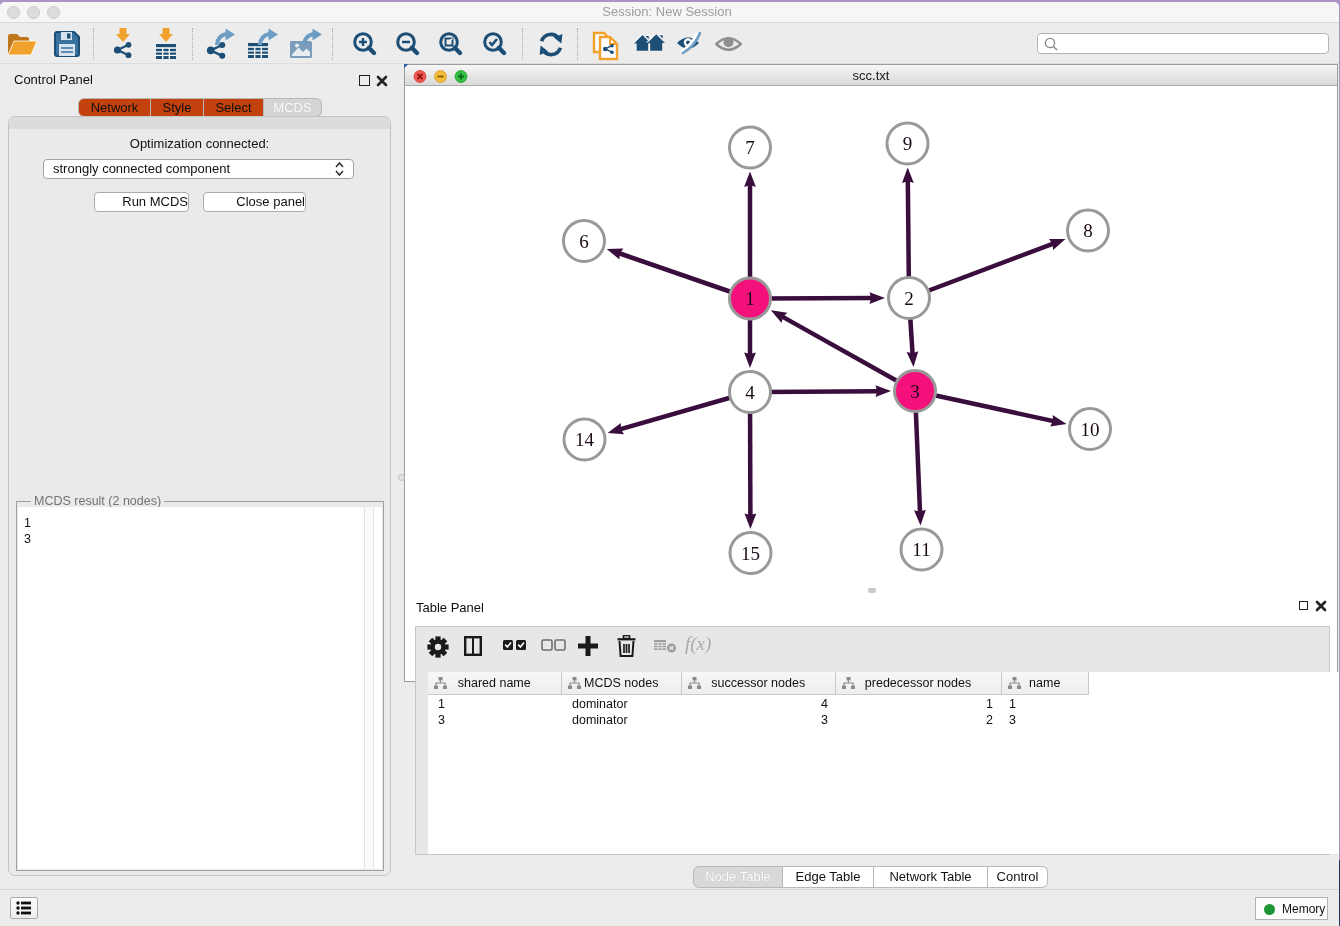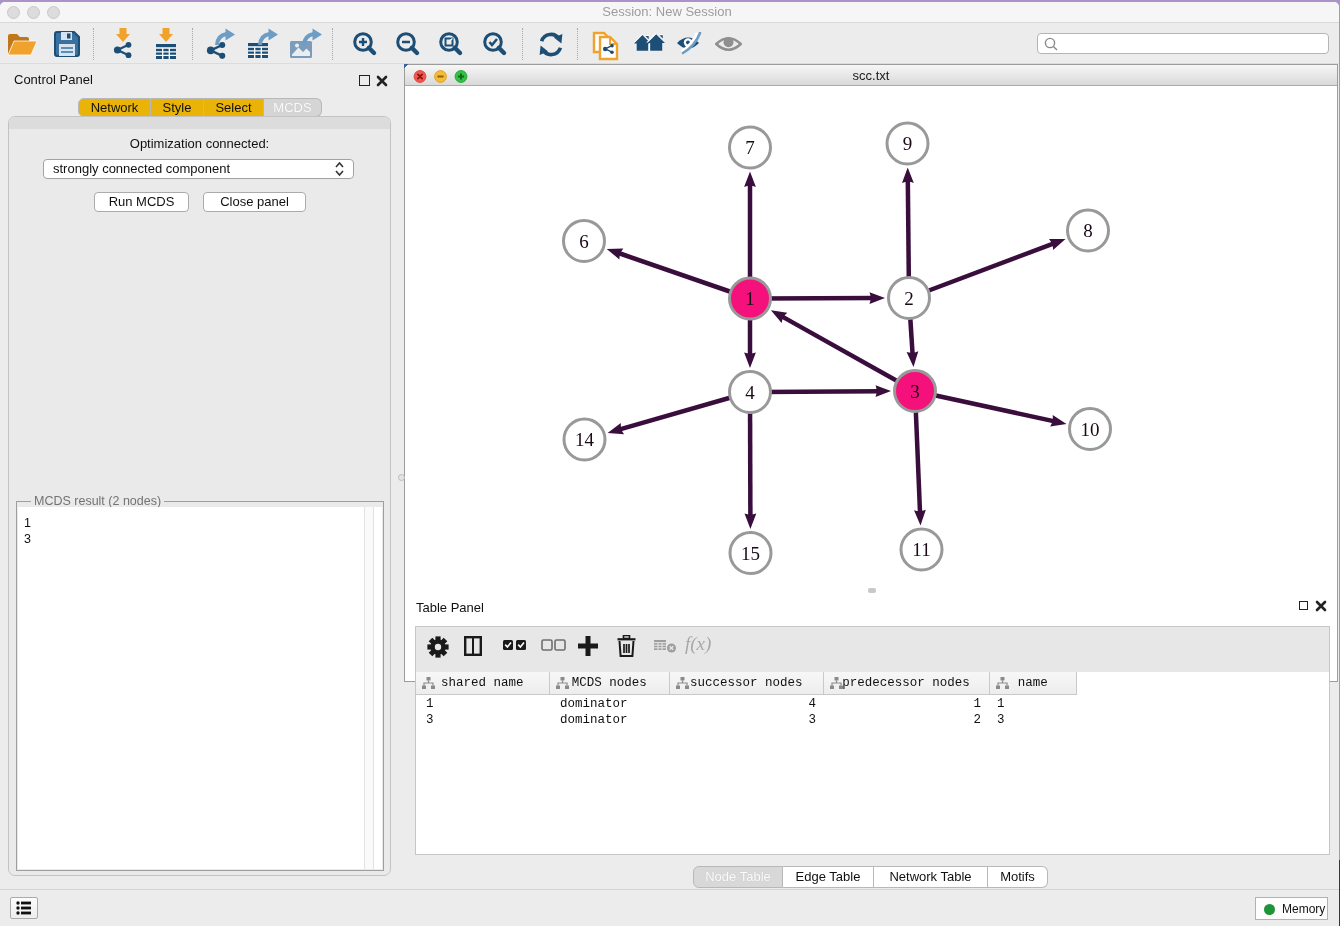--- a/index.html
+++ b/index.html
@@ -16,46 +16,46 @@
 .title-text { position:absolute; width:100%; left:-3px; top:2px; text-align:center; font-size:13px; color:#9d9d9d; }
 
 
 .toolbar { position:absolute; left:0; top:23px; width:100%; height:41px; background:#ececec; border-bottom:1px solid #dcdcdc; }
 .tsep { position:absolute; top:5px; height:32px; width:0; border-left:1px dotted #a8a8a8; }
 .search { position:absolute; left:1037px; top:10px; width:292px; height:21px; background:#fff; border:1px solid #b5b5b5; border-radius:4px; }
 
 
 .cp-title { position:absolute; left:14px; top:72px; font-size:13px; color:#111; }
 .wbtn { position:absolute; font-size:12px; color:#222; }
-.tab { position:absolute; top:98px; height:19px; background:#eab308; border:1px solid #b8b8b8; border-left:none; font-size:13px; color:#111; text-align:center; line-height:18px; }
+.tab { position:absolute; top:98px; height:19px; background:#c2410c; border:1px solid #b8b8b8; border-left:none; font-size:13px; color:#111; text-align:center; line-height:18px; }
 .cp-body { position:absolute; left:8px; top:116px; width:383px; height:760px; background:#eaeaea; border:1px solid #c3c3c3; border-radius:7px; }
 .cp-body::before { content:""; position:absolute; left:0; top:0; right:0; height:12px; background:#dcdcdc; border-radius:7px 7px 0 0; }
 .opt-label { position:absolute; left:0; top:136px; width:399px; text-align:center; font-size:13px; color:#111; }
 .dropdown { position:absolute; left:43px; top:159px; width:311px; height:20px; background:#fff; border:1px solid #a2a2a2; border-radius:4px; font-size:13px; color:#111; line-height:18px; padding-left:9px; }
-.btn { position:absolute; top:192px; height:20px; background:#fff; border:1px solid #ababab; border-radius:4px; font-size:13px; color:#111; text-align:center; line-height:18px; }
+.btn { position:absolute; top:192px; height:20px; background:#fff; border:1px solid #ababab; border-radius:4px; font-size:13px; color:#111; text-align:right; line-height:18px; }
 .fieldset { position:absolute; left:16px; top:501px; width:368px; height:370px; border:1px solid #9e9e9e; }
 .fieldset-label { position:absolute; left:6px; top:-8px; background:#eaeaea; padding:0 3px; font-size:12.5px; color:#737373;margin-left:8px; }
 .fs-white { position:absolute; left:1px; top:5px; right:1px; bottom:1px; background:#fff; font-size:12.5px; color:#111; line-height:16px; padding:8px 0 0 6px; }
 .fs-scroll { position:absolute; right:9px; top:5px; width:10px; bottom:1px; background:#fafafa; border-left:1px solid #e2e2e2; border-right:1px solid #e2e2e2; }
 
 
 .frame { position:absolute; left:404px; top:64px; width:934px; height:618px; border:1px solid #9c9c9c; background:#fff; }
 .frame-tb { position:absolute; left:0; top:0; width:100%; height:21px; background:linear-gradient(#f7f7f7,#d9d9d9); border-bottom:1px solid #ababab; }
 .frame-title { position:absolute; width:100%; top:3px; text-align:center; font-size:13px; color:#1a1a1a; }
 .bluecorner { position:absolute; left:-1px; top:-1px; width:5px; height:5px; background:linear-gradient(135deg,#3465a8 50%,transparent 50%); }
 .graph { position:absolute; left:0px; top:22px; }
 .canvas-handle { position:absolute; left:463px; top:523px; width:8px; height:5px; background:#c9c9c9; border-radius:2px; }
 
 
 .vgrip { position:absolute; left:398px; top:474px; width:7px; height:7px; border-radius:50%; background:#e4e4e4; border:1px solid #bcbcbc; }
 
 
 .tp-title { position:absolute; left:416px; top:600px; font-size:13px; color:#111; }
 .tp-box { position:absolute; left:415px; top:626px; width:915px; height:229px; background:#e7e7e7; border:1px solid #c6c6c6; }
-.tp-table { position:absolute; left:0px; top:45px; width:913px; height:182px; background:#fff;font-family:Liberation Mono, monospace; }
+.tp-table { position:absolute; left:12px; top:45px; width:913px; height:182px; background:#fff; }
 .th { position:absolute; top:0; height:23px; background:linear-gradient(#f7f7f7,#ededed); border-right:1px solid #c9c9c9; border-bottom:1px solid #c9c9c9; font-size:12.5px; color:#111; }
 .th span { position:absolute; width:100%; text-align:center; top:4px; }
 .cell { position:absolute; font-size:12.5px; color:#111; }
 
 
 .btab { position:absolute; top:866px; height:22px; background:#fff; border:1px solid #b8b8b8; border-left:none; font-size:13px; color:#111; text-align:center; line-height:20px; }
 
 
 .statusline { position:absolute; left:0; top:889px; width:100%; border-top:1px solid #d4d4d4; }
 .listbtn { position:absolute; left:10px; top:897px; width:28px; height:22px; background:linear-gradient(#fdfdfd,#ededed); border:1px solid #aaa; border-radius:2px; }
@@ -436,21 +436,21 @@
           <div class="cell" style="left:144px;top:41px;">dominator</div>
           <div class="cell" style="left:330px;top:41px;width:70px;text-align:right;">3</div>
           <div class="cell" style="left:495px;top:41px;width:70px;text-align:right;">2</div>
           <div class="cell" style="left:581px;top:41px;">3</div>
     </div>
   </div>
 
   <div class="btab" style="left:693px;width:90px;border-left:1px solid #b8b8b8;border-radius:6px 0 0 6px;background:#d8d8d8;color:#fbfbfb;text-shadow:0 0 1px #bdbdbd;">Node Table</div>
   <div class="btab" style="left:783px;width:91px;">Edge Table</div>
   <div class="btab" style="left:874px;width:114px;">Network Table</div>
-  <div class="btab" style="left:988px;width:60px;border-radius:0 6px 6px 0;">Motifs</div>
+  <div class="btab" style="left:988px;width:60px;border-radius:0 6px 6px 0;">Control</div>
 
   <div class="statusline"></div>
   <div class="listbtn">
     <svg width="26" height="20" viewBox="0 0 26 20" style="position:absolute;left:0;top:0;">
       <circle cx="7" cy="5" r="1.7" fill="#111"></circle>
           <rect x="10" y="3.6" width="10" height="2.8" fill="#111"></rect>
       <circle cx="7" cy="10" r="1.7" fill="#111"></circle>
           <rect x="10" y="8.6" width="10" height="2.8" fill="#111"></rect>
       <circle cx="7" cy="15" r="1.7" fill="#111"></circle>
           <rect x="10" y="13.6" width="10" height="2.8" fill="#111"></rect>

